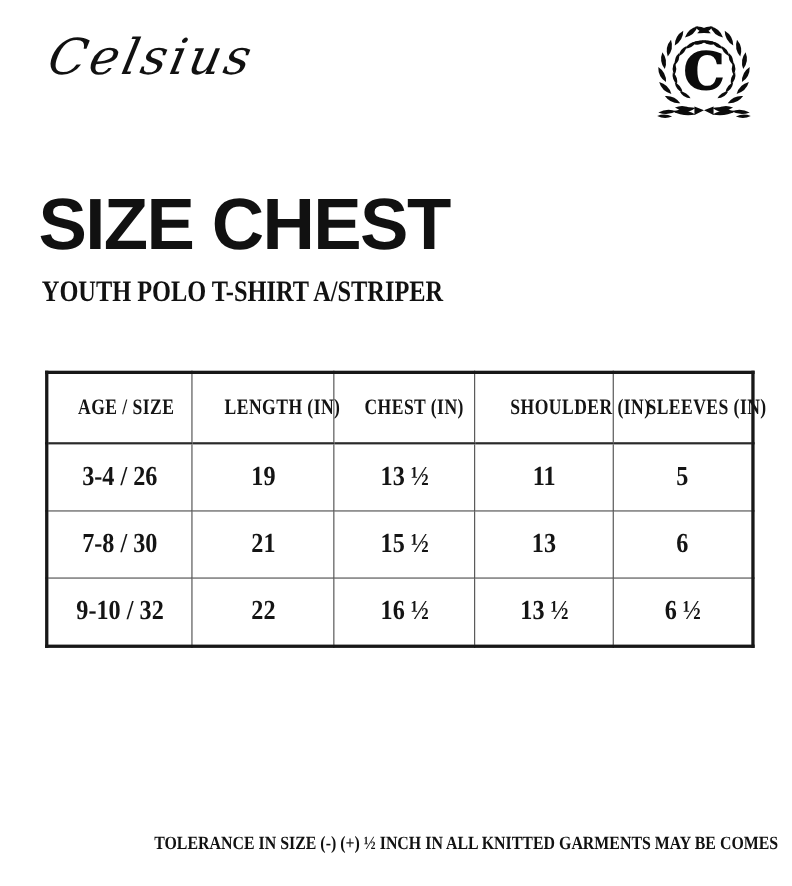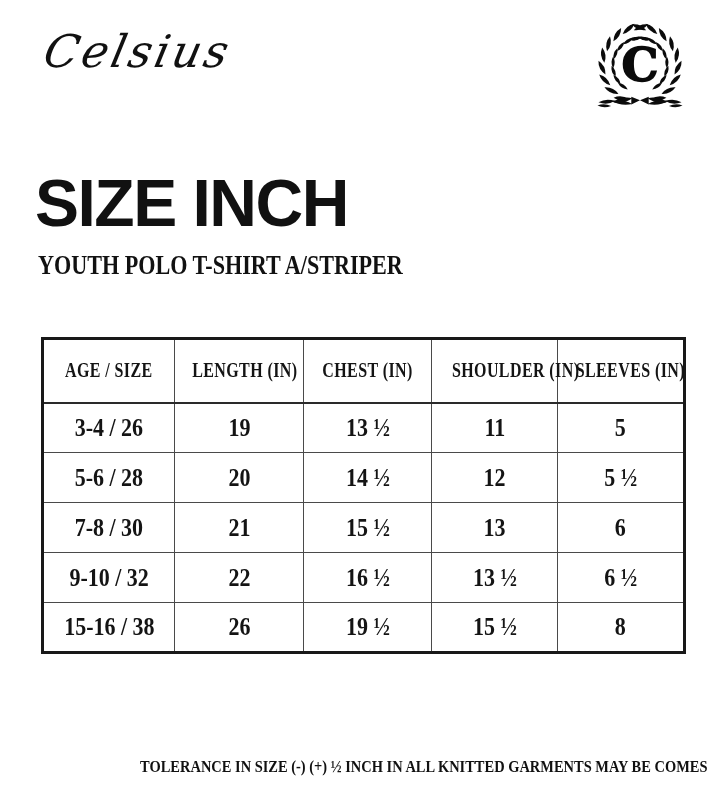--- a/index.html
+++ b/index.html
@@ -38,21 +38,21 @@
   
   .c{display:inline-block;transform:scaleX(0.82);transform-origin:center;white-space:nowrap;}
   
   table.size-table{
     position:absolute;left:41px;top:337px;width:642px;
     border-collapse:collapse;table-layout:fixed;
     border:3px solid #181818;
   }
   .size-table th,.size-table td{
     border:1.6px solid #4a4a4a;text-align:center;vertical-align:middle;
-    padding:4px;font-weight:bold;color:#141414;
+    padding:16px;font-weight:bold;color:#141414;
   }
   .size-table thead tr{height:64px;}
   .size-table thead th{font-size:20px;letter-spacing:.5px;border-bottom:2.6px solid #2a2a2a;}
   .size-table thead th .c{transform:scaleX(0.8);}
   .size-table tbody tr{height:50px;}
   .size-table tbody td{font-size:25px;}
   .size-table tbody td .c{transform:scaleX(0.88);}
   
   .tolerance-note{
     position:absolute;left:40px;right:37px;top:757px;
@@ -114,21 +114,21 @@
         <path d="M0,0 Q8,-4.5 16,0 Q8,4.5 0,0" transform="translate(53.6,18.6) rotate(338.0)"></path>
         <path d="M0,0 Q6,-3.4 12,0 Q6,3.4 0,0" transform="translate(59.5,27.0) rotate(365.0)"></path>
         <path d="M0,0 Q10,-4.5 20,0 Q10,4.5 0,0" transform="translate(52.0,89.0) rotate(168.0)"></path>
         <path d="M0,0 Q8.5,-4 17,0 Q8.5,4 0,0" transform="translate(34.0,92.0) rotate(176.0)"></path>
         <path d="M0,0 Q11,-4 22,0 Q11,4 0,0" transform="translate(52.0,95.0) rotate(188.0)"></path>
         <path d="M0,0 Q7,-3.2 14,0 Q7,3.2 0,0" transform="translate(30.0,97.0) rotate(182.0)"></path>
       </g>
     </svg>
 </div>
 
-<div class="page-title">SIZE INCH</div>
+<div class="page-title">SIZE CHEST</div>
 <div class="page-subtitle"><span class="c">YOUTH POLO T-SHIRT A/STRIPER</span></div>
 
 <table class="size-table">
   <colgroup>
     <col style="width:132px">
       <col style="width:129px">
       <col style="width:128px">
       <col style="width:126px">
       <col style="width:127px">
   </colgroup>
@@ -143,43 +143,29 @@
   </thead>
   <tbody>
     <tr>
       <td><span class="c">3-4 / 26</span></td>
       <td><span class="c">19</span></td>
       <td><span class="c">13 ½</span></td>
       <td><span class="c">11</span></td>
       <td><span class="c">5</span></td>
     </tr>
     <tr>
-      <td><span class="c">5-6 / 28</span></td>
-      <td><span class="c">20</span></td>
-      <td><span class="c">14 ½</span></td>
-      <td><span class="c">12</span></td>
-      <td><span class="c">5 ½</span></td>
-    </tr>
-    <tr>
       <td><span class="c">7-8 / 30</span></td>
       <td><span class="c">21</span></td>
       <td><span class="c">15 ½</span></td>
       <td><span class="c">13</span></td>
       <td><span class="c">6</span></td>
     </tr>
     <tr>
       <td><span class="c">9-10 / 32</span></td>
       <td><span class="c">22</span></td>
       <td><span class="c">16 ½</span></td>
       <td><span class="c">13 ½</span></td>
       <td><span class="c">6 ½</span></td>
     </tr>
-    <tr>
-      <td><span class="c">15-16 / 38</span></td>
-      <td><span class="c">26</span></td>
-      <td><span class="c">19 ½</span></td>
-      <td><span class="c">15 ½</span></td>
-      <td><span class="c">8</span></td>
-    </tr>
   </tbody>
 </table>
 
 <div class="tolerance-note"><span class="c">TOLERANCE IN SIZE (-) (+)  ½ INCH IN ALL KNITTED GARMENTS MAY BE COMES</span></div>
 
 </body></html>

